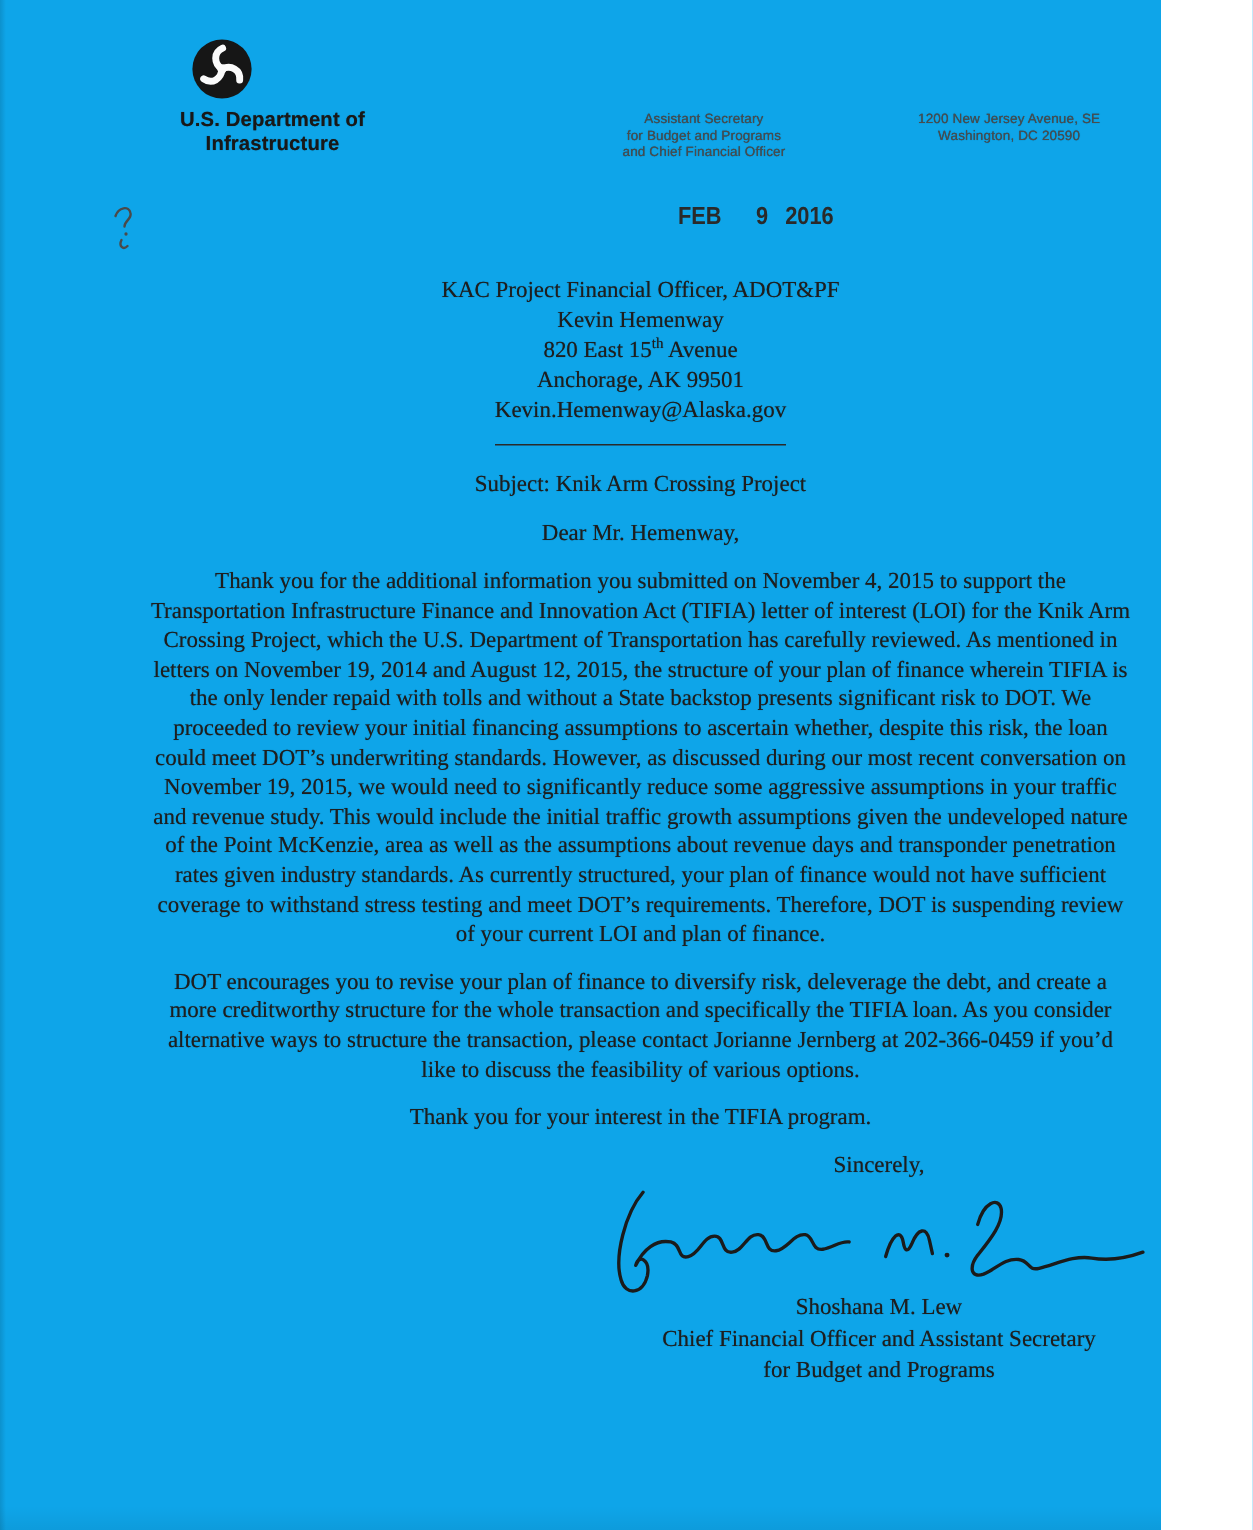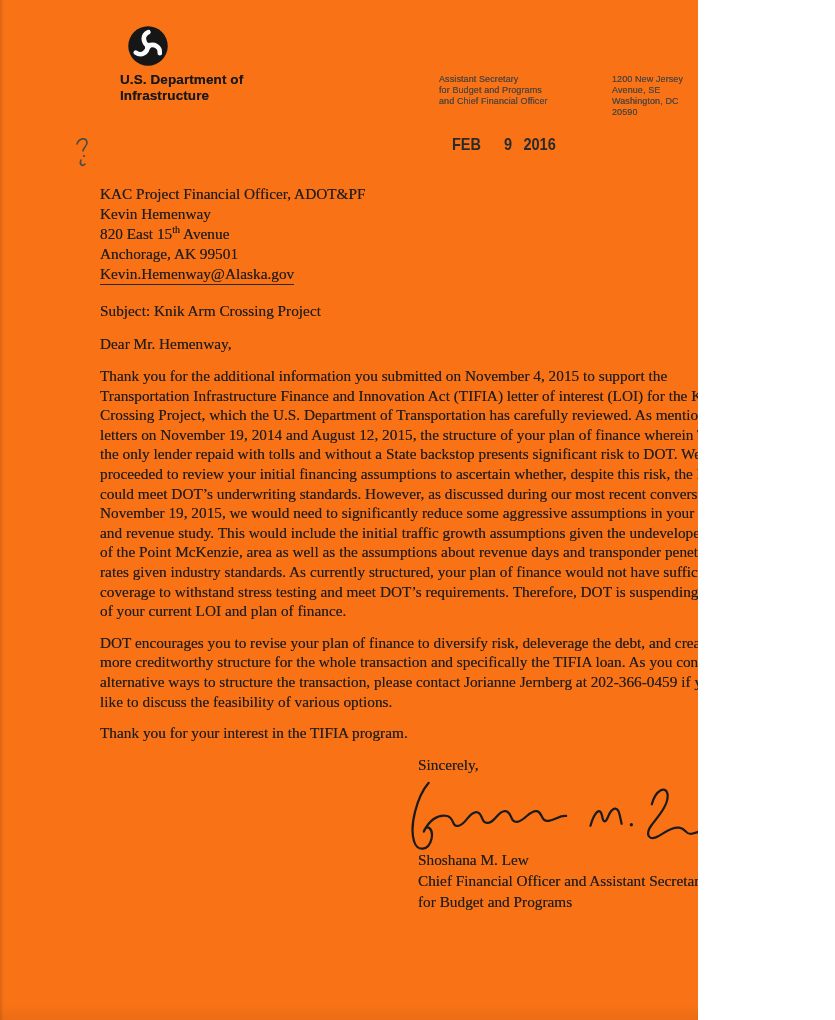--- a/index.html
+++ b/index.html
@@ -1,22 +1,23 @@
 <!DOCTYPE html>
 <html><head>
 <meta charset="utf-8">
 <style>
   html,body{margin:0;padding:0;background:#ffffff;}
   .page{
     position:relative;
-    width:698px;height:1020px;
-    background:#f97316;
+    width:774px;height:1020px;
+    background:#0ea5e9;
     overflow:hidden;
     font-family:"Liberation Serif",serif;
     color:#1e1e1e;
+    text-align:center;
   }
   
   .page::before{
     content:"";position:absolute;left:0;top:0;bottom:0;width:4px;
     background:linear-gradient(90deg,rgba(0,0,0,0.12),rgba(0,0,0,0));
     pointer-events:none;
   }
   .page::after{
     content:"";position:absolute;left:0;right:0;bottom:0;height:16px;
     background:linear-gradient(0deg,rgba(0,0,0,0.06),rgba(0,0,0,0));
@@ -34,41 +35,41 @@
   .office{
     position:absolute;left:120px;top:108px;
     font-family:"Liberation Sans",sans-serif;
     font-size:13px;line-height:15.5px;color:#262626;
   }
   .smallcol{
     position:absolute;top:74px;
     font-family:"Liberation Sans",sans-serif;
     font-size:9px;line-height:11px;color:#4c4c4c;letter-spacing:0.1px;
   }
-  .officials{left:439px;}
+  .officials{left:415px;}
   .hq{left:612px;}
   .datestamp{
     position:absolute;left:452px;top:135px;
     font-family:"Liberation Sans",sans-serif;
     font-size:16.5px;font-weight:600;color:#2a2a2a;
     transform:scaleX(0.88);transform-origin:left top;white-space:nowrap;
   }
   .datestamp .ds-day{margin-left:26px;}
   .datestamp .ds-year{margin-left:13px;}
   .hand-mark{position:absolute;left:73px;top:135px;width:22px;height:36px;}
 
   
   .content{
     position:absolute;left:100px;top:184px;width:654px;
     font-size:15.3px;line-height:20px;
   }
   .content p{margin:0;}
   .addr div{white-space:nowrap;}
   .addr sup{font-size:10px;line-height:0;}
-  .email{display:inline-block;border-bottom:1.2px solid #2a2a2a;padding-bottom:0px;}
+  .email{display:inline-block;border-bottom:1.2px solid #2a2a2a;padding-bottom:12px;}
   .subject{margin-top:16px !important;}
   .salutation{margin-top:13px !important;}
   .para{margin-top:12px !important;line-height:19.6px;}
 
   
   .closing{margin-top:12px;margin-left:318px;}
   .valediction{margin:0;}
   .signature{display:block;margin:2px 0 0 -16px;width:372px;height:76px;}
   .signer{line-height:21px;margin-top:-4px;}
 </style>

